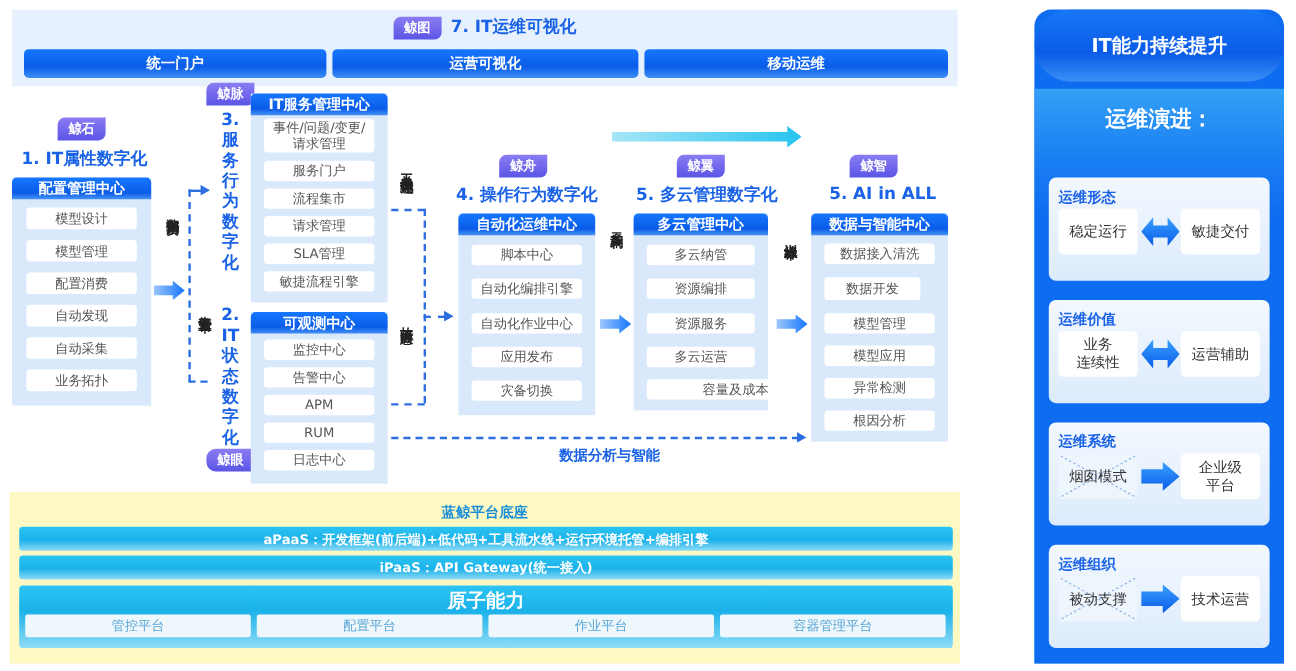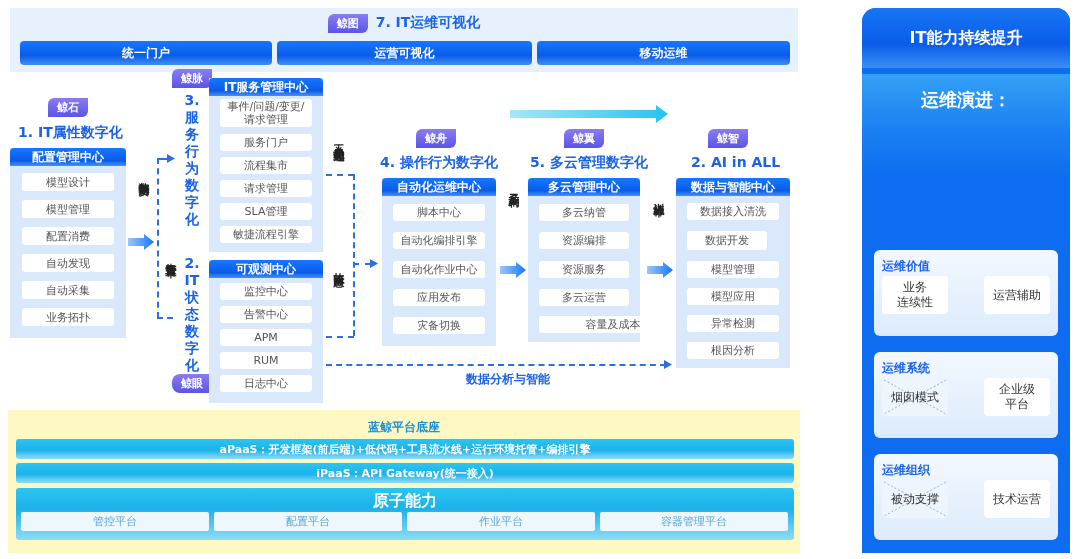--- a/index.html
+++ b/index.html
@@ -31,21 +31,21 @@
   
   .platform { left: 8px; top: 410px; width: 792px; height: 143px; background: #fef9c3; }
   .plat-title { left: 0; top: 9px; width: 792px; text-align: center; color: #1a8fd8; font-weight: bold; font-size: 12px; }
   .plat-bar { left: 8px; width: 778px; height: 20px; background: linear-gradient(180deg,#2cc4f2,#1bb1ea 55%,#8fdcf7); color: #fff; font-weight: bold; font-size: 11px; display: flex; align-items: center; justify-content: center; border-radius: 3px; }
   .atom-box { left: 8px; top: 78px; width: 778px; height: 52px; background: linear-gradient(180deg,#2cc4f2,#1bb1ea 40%,#8fdcf7); border-radius: 3px; }
   .atom-title { left: 0; top: 3px; width: 778px; text-align: center; color: #fff; font-size: 16px; font-weight: bold; }
   .atom-item { top: 24px; height: 19px; width: 188px; background: #eef7fb; color: #5aa6d8; font-size: 11px; display: flex; align-items: center; justify-content: center; border-radius: 2px; }
 
   
   .rcol { left: 862px; top: 8px; width: 208px; height: 545px; background: #0d6cf0; border-radius: 14px 14px 0 0; overflow: hidden; }
-  .rhead { left: 0; top: 0; width: 208px; height: 60px; background: linear-gradient(180deg,#1876f5,#0a5ce8 60%,#3b8ff6); color: #fff; font-size: 16px; font-weight: bold; display: flex; align-items: center; justify-content: center; }
+  .rhead { left: 0; top: 0; width: 208px; height: 60px; background: linear-gradient(180deg,#1876f5,#0a5ce8 60%,#3b8ff6); color: #fff; font-size: 16px; font-weight: bold; display: flex; align-items: center; justify-content: center; border-radius: 30px; }
   .rbody { left: 0; top: 66px; width: 208px; height: 479px; background: linear-gradient(180deg,#34a0f6 0%,#1a7ff2 12%,#0d6cf0 22%); }
   .rsub { left: 0; top: 16px; width: 208px; text-align: center; color: #fff; font-weight: bold; font-size: 18px; line-height: 20px; }
   .rcard { left: 12px; width: 184px; height: 86px; background: linear-gradient(180deg,#f3f8fe,#dcebfc); border-radius: 6px; }
   .rcard-title { left: 8px; top: 8px; color: #1a63e6; font-weight: bold; font-size: 12px; }
   .rbox { top: 26px; width: 66px; height: 38px; background: #fff; border-radius: 4px; font-size: 12px; color: #333; display: flex; align-items: center; justify-content: center; text-align: center; line-height: 15px; }
   .rbox.crossed { background: transparent; }
   .rbox.crossed svg { position: absolute; left: 0; top: 0; }
 </style>
 </head>
 <body>
@@ -183,21 +183,21 @@
   <div class="abs item" style="left:11px;top:111px;width:90px;height:17px;">多云运营</div>
   <div class="abs item" style="left:11px;top:138px;width:112px;height:17px;padding-left:36px;">容量及成本</div>
 </div>
 
 <div class="abs vlabel" style="left:652px;top:194px;">训练样本</div>
 <svg class="abs fat-arrow" style="left:647px;top:262px;" viewBox="0 0 26 16">
   <path d="M0 4 H16 V0 L26 8 L16 16 V12 H0 Z" fill="url(#ga)"></path>
 </svg>
 
 <div class="abs whale-tag" style="left:708px;top:129px;">鲸智</div>
-<div class="abs sec-head" style="left:691px;top:154px;">2. AI in ALL</div>
+<div class="abs sec-head" style="left:691px;top:154px;">5. AI in ALL</div>
 <div class="abs panel" style="left:676px;top:178px;width:114px;height:190px;">
   <div class="panel-head">数据与智能中心</div>
   <div class="abs item" style="left:11px;top:25px;width:92px;height:17px;">数据接入清洗</div>
   <div class="abs item" style="left:11px;top:53px;width:80px;height:19px;">数据开发</div>
   <div class="abs item" style="left:11px;top:83px;width:92px;height:17px;">模型管理</div>
   <div class="abs item" style="left:11px;top:110px;width:92px;height:17px;">模型应用</div>
   <div class="abs item" style="left:11px;top:137px;width:92px;height:17px;">异常检测</div>
   <div class="abs item" style="left:11px;top:164px;width:92px;height:17px;">根因分析</div>
 </div>
 
@@ -214,20 +214,34 @@
   </div>
 </div>
 
 <div class="abs rcol">
   <div class="abs rhead">IT能力持续提升</div>
   <div class="abs rbody">
     <div class="abs rsub">
       <div>运维演进：</div>
     </div>
 
+    <div class="abs rcard" style="top:74px;">
+      <div class="abs rcard-title">运维形态</div>
+      <div class="abs rbox" style="left:8px;">稳定运行</div>
+      <svg class="abs" style="left:77px;top:33px;" width="32" height="24" viewBox="0 0 32 24">
+        <defs>
+            <linearGradient id="gd" x1="0" y1="0" x2="0" y2="1">
+              <stop offset="0" stop-color="#3aa0ff"></stop>
+              <stop offset="1" stop-color="#0a5ce8"></stop>
+            </linearGradient>
+          </defs>
+        <path d="M0 12 L10 0 V7 H22 V0 L32 12 L22 24 V17 H10 V24 Z" fill="url(#gd)"></path>
+      </svg>
+      <div class="abs rbox" style="left:110px;">敏捷交付</div>
+    </div>
 
     <div class="abs rcard" style="top:176px;">
       <div class="abs rcard-title">运维价值</div>
       <div class="abs rbox" style="left:8px;white-space:pre-line;">业务
 连续性</div>
       <svg class="abs" style="left:77px;top:33px;" width="32" height="24" viewBox="0 0 32 24">
         <path d="M0 12 L10 0 V7 H22 V0 L32 12 L22 24 V17 H10 V24 Z" fill="url(#gd)"></path>
       </svg>
       <div class="abs rbox" style="left:110px;">运营辅助</div>
     </div>

